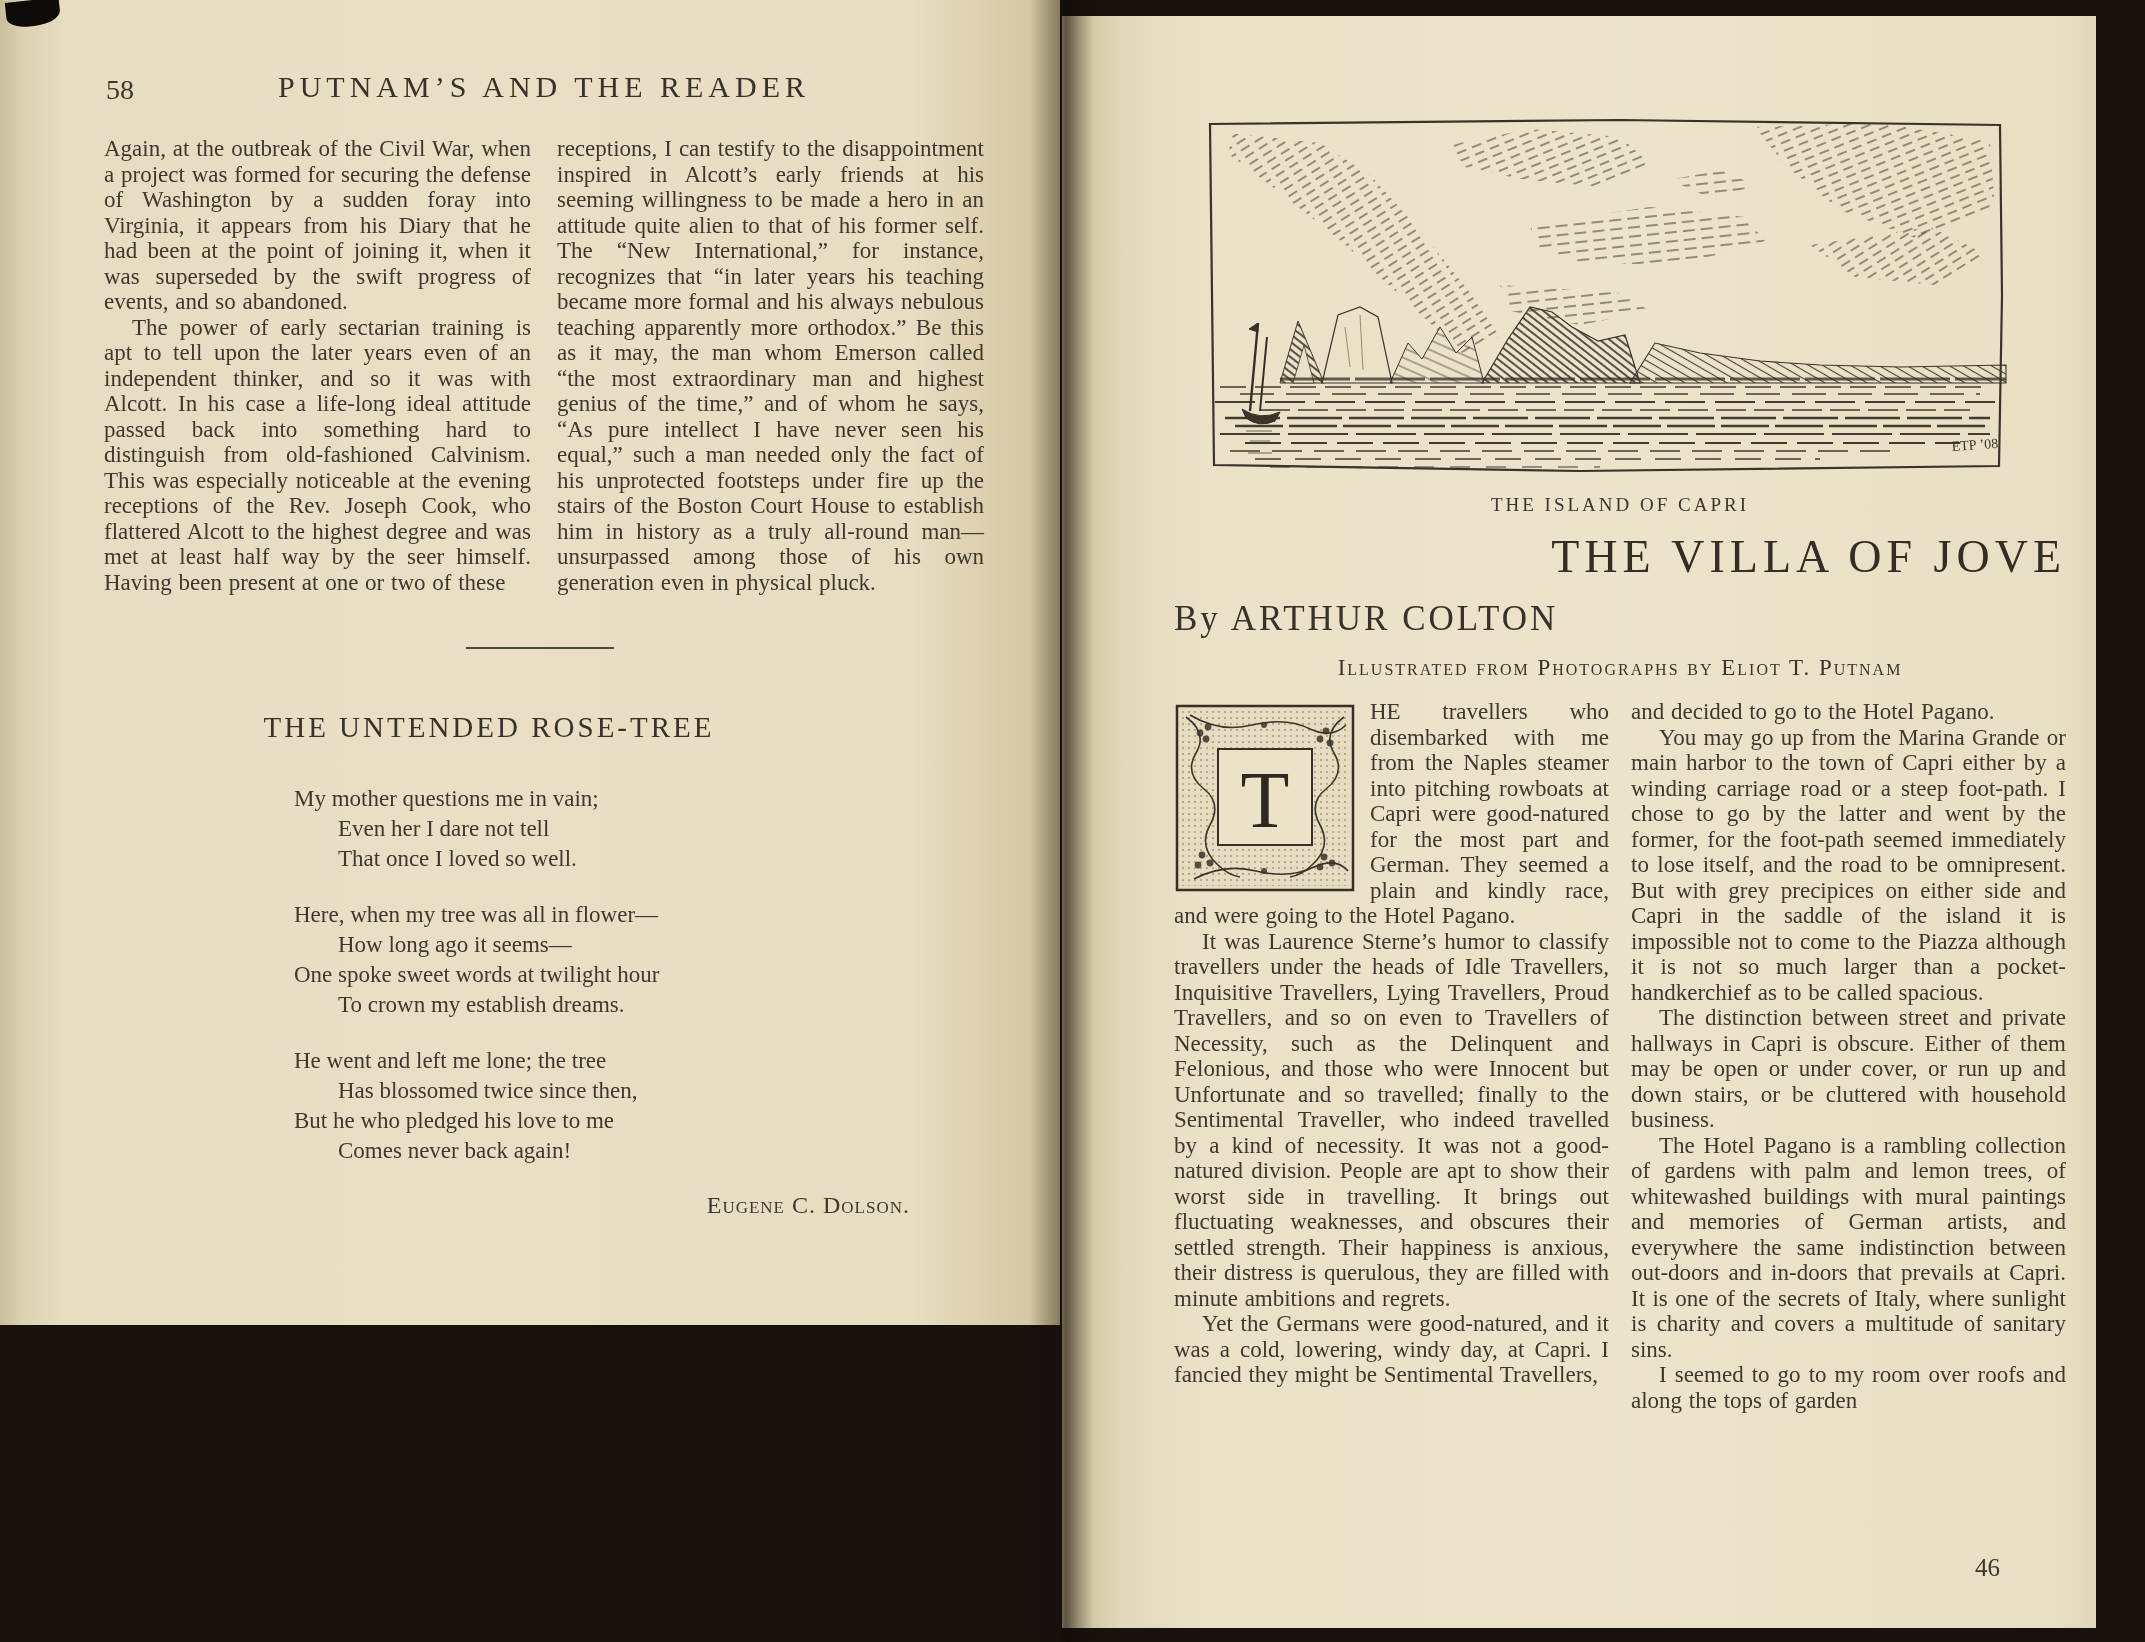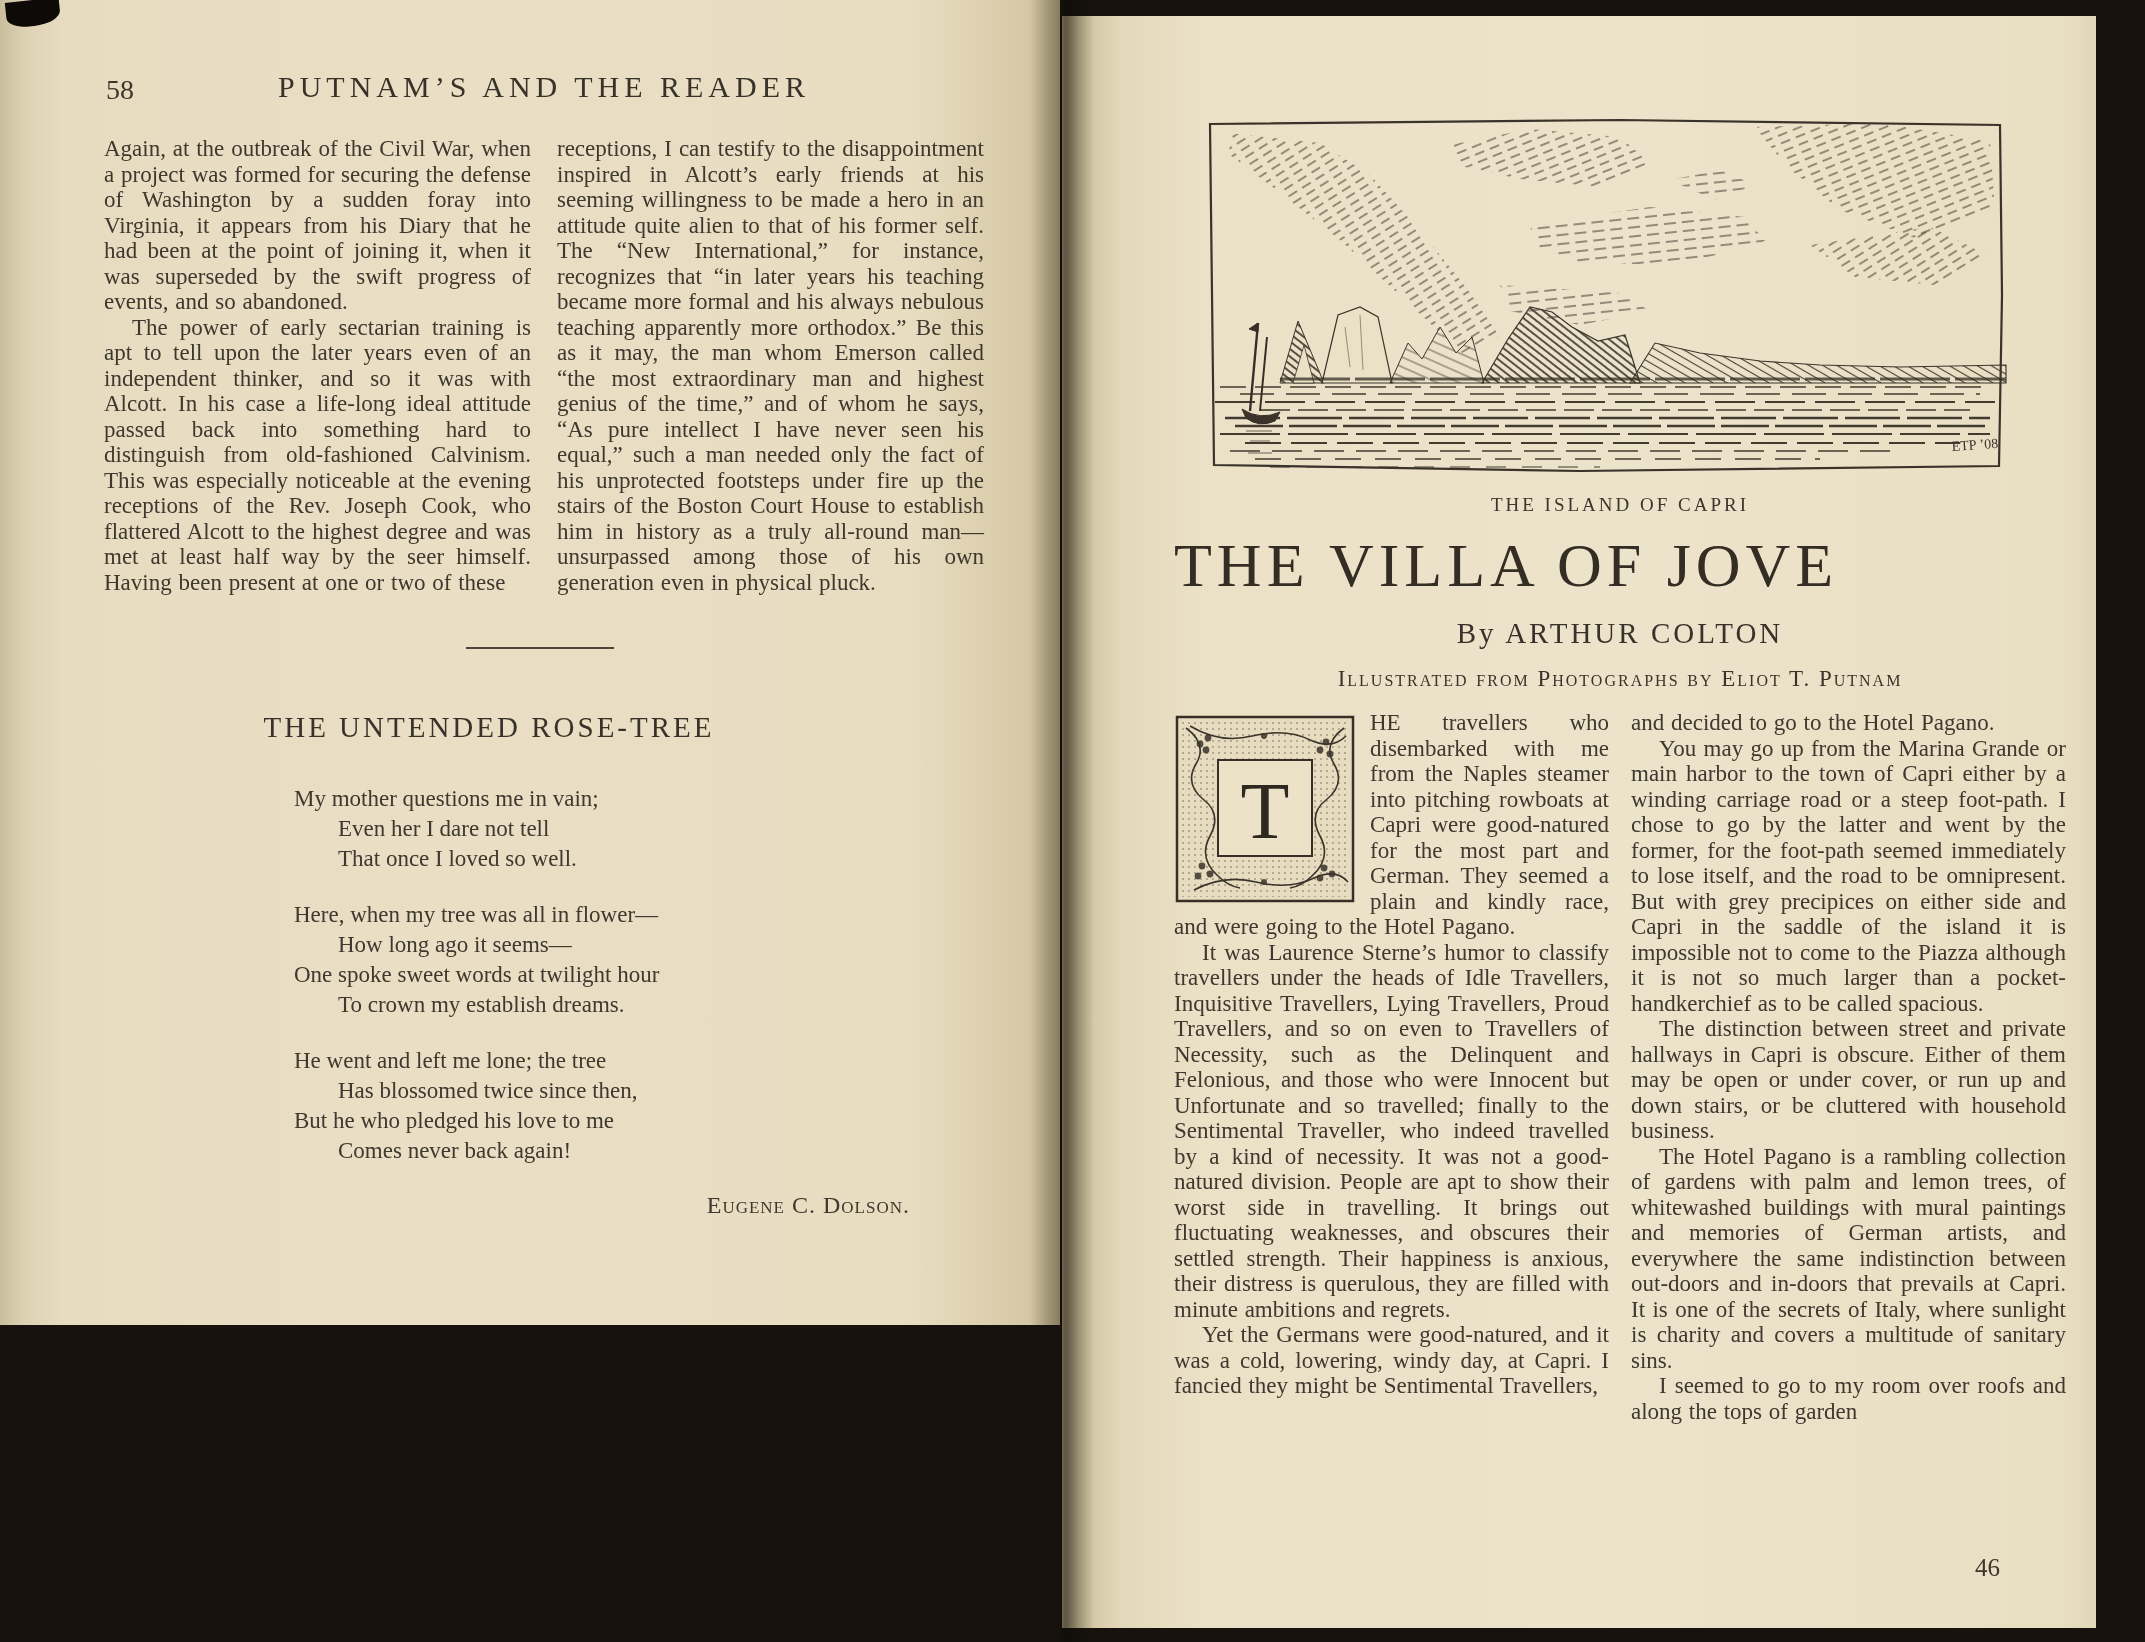--- a/index.html
+++ b/index.html
@@ -29,22 +29,22 @@
     margin:0 0 40px 0;font-weight:normal;}
   .stanza{margin-bottom:26px;}
   .poem-line{font-size:23px;line-height:30px;color:#3e382e;padding-left:40px;}
   .poem-line.ind{padding-left:84px;}
   .poem-author{margin-top:12px;text-align:right;margin-right:-186px;font-variant:small-caps;
     font-size:24px;letter-spacing:1px;color:#3e382e;}
 
   
   .capri-art{display:block;width:810px;height:365px;margin-left:26px;}
   .ill-caption{text-align:center;font-size:19px;letter-spacing:3px;color:#3c362c;margin-top:14px;}
-  .rp-title{text-align:left;font-size:62px;letter-spacing:5px;font-weight:normal;color:#332d24;margin:14px 0 0 0;}
-  .rp-byline{text-align:center;font-size:29px;letter-spacing:3px;color:#38322a;margin-top:16px;}
+  .rp-title{text-align:right;font-size:46px;letter-spacing:5px;font-weight:normal;color:#332d24;margin:14px 0 0 0;}
+  .rp-byline{font-size:35px;letter-spacing:3px;color:#38322a;margin-top:16px;}
   .rp-credit{text-align:center;font-variant:small-caps;font-size:23px;letter-spacing:2px;color:#3a342a;margin-top:16px;}
   .rp-cols{display:flex;gap:22px;margin-top:18px;}
   .dropcap{float:left;width:182px;height:190px;margin:4px 14px 4px 0;}
   .rp-pagenum{position:absolute;left:913px;top:1538px;font-size:25px;color:#3c362c;}
 </style>
 </head>
 <body>
 
 <div class="scene">
 

